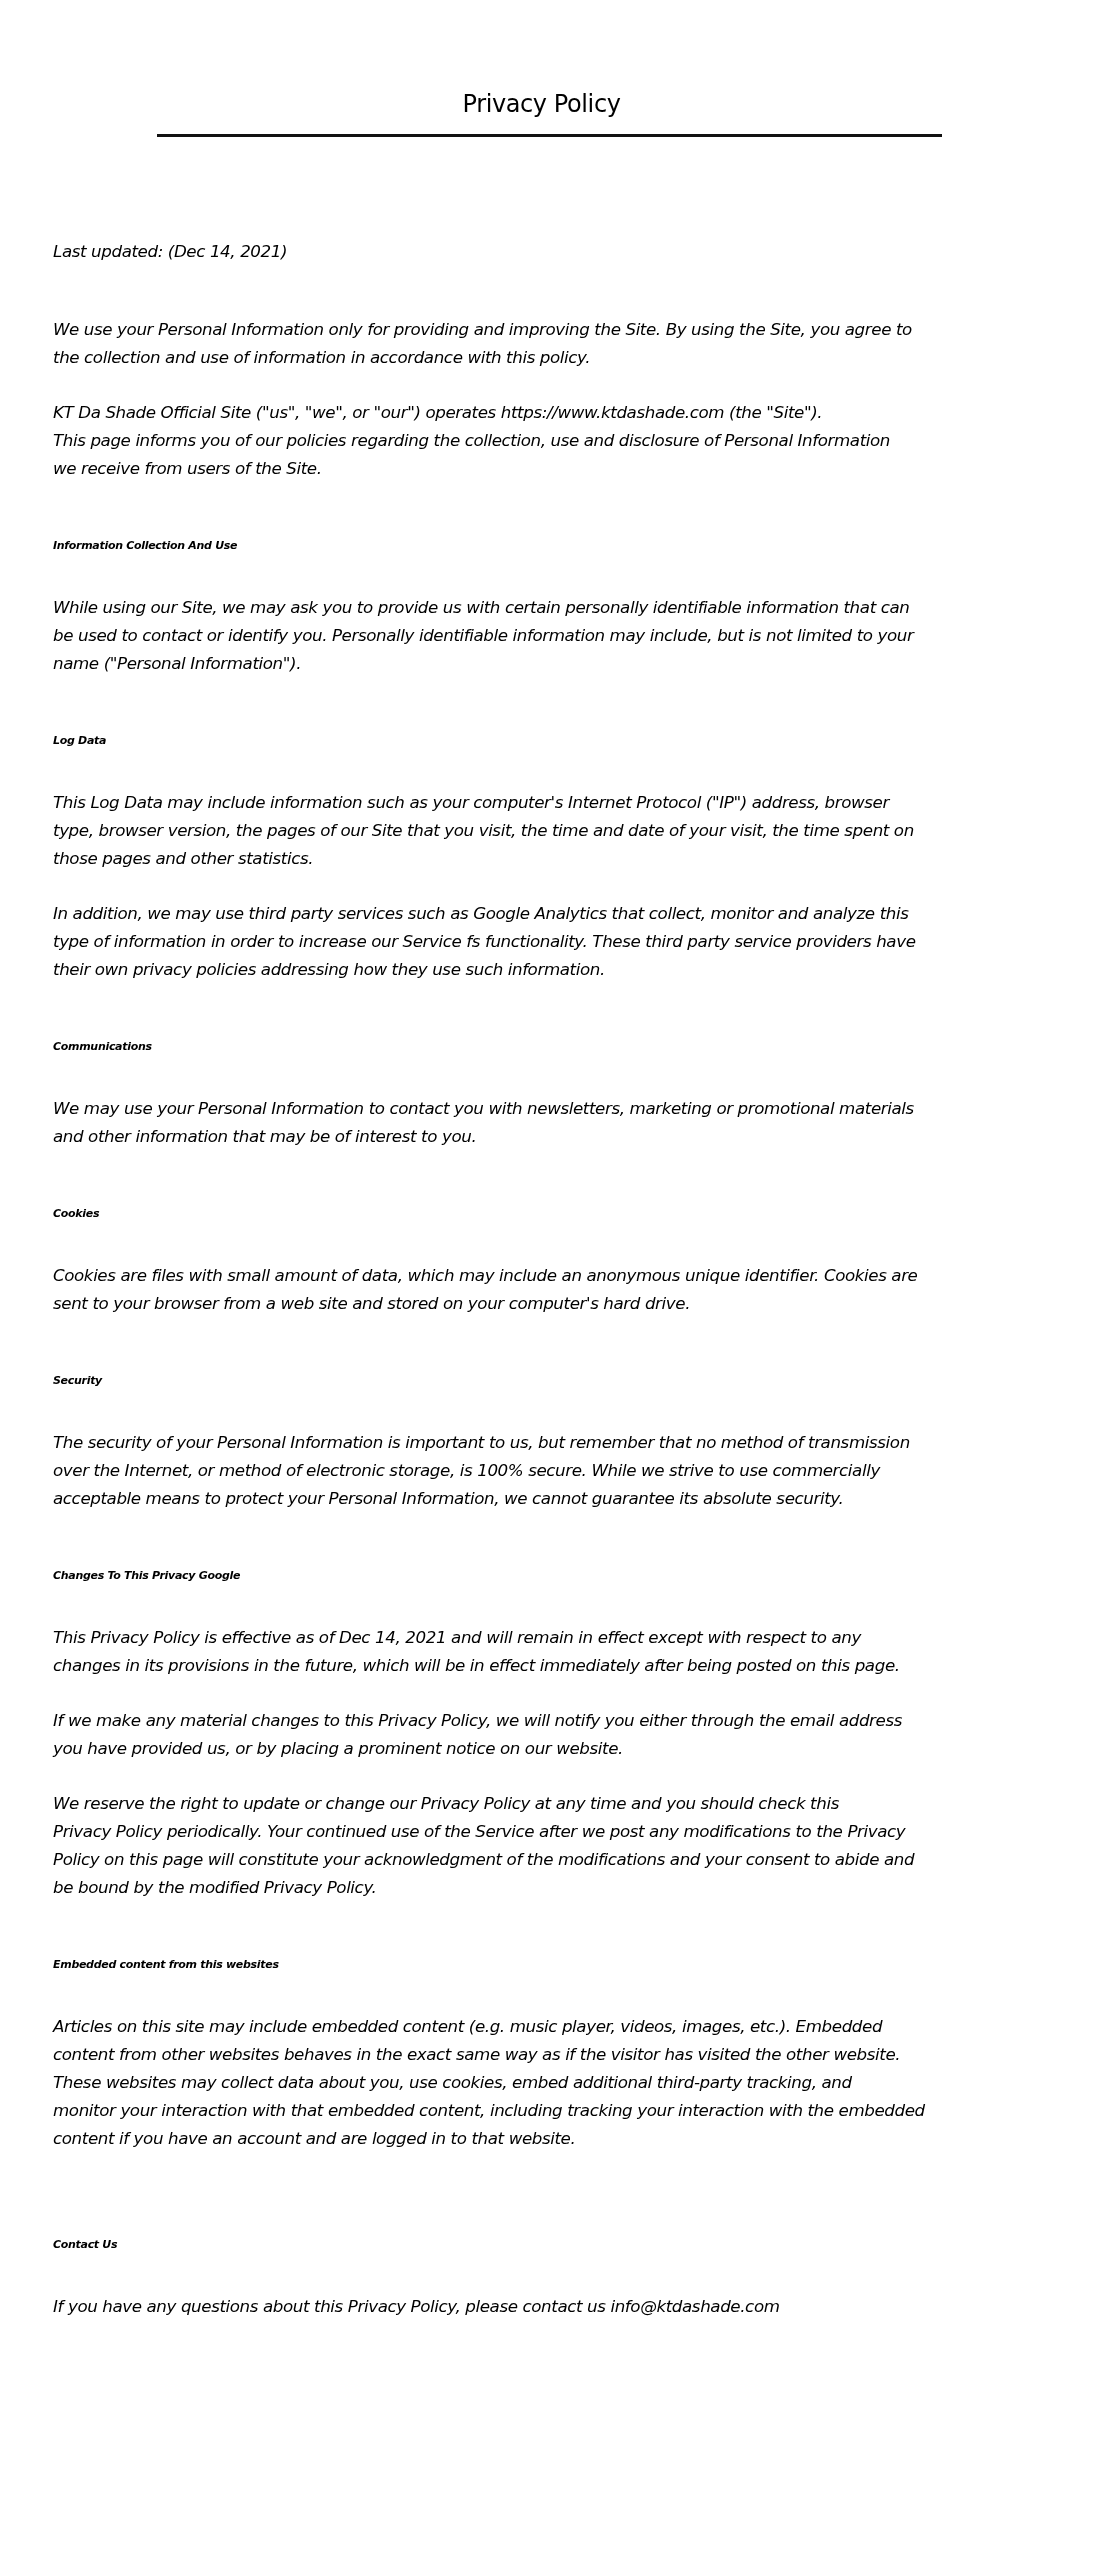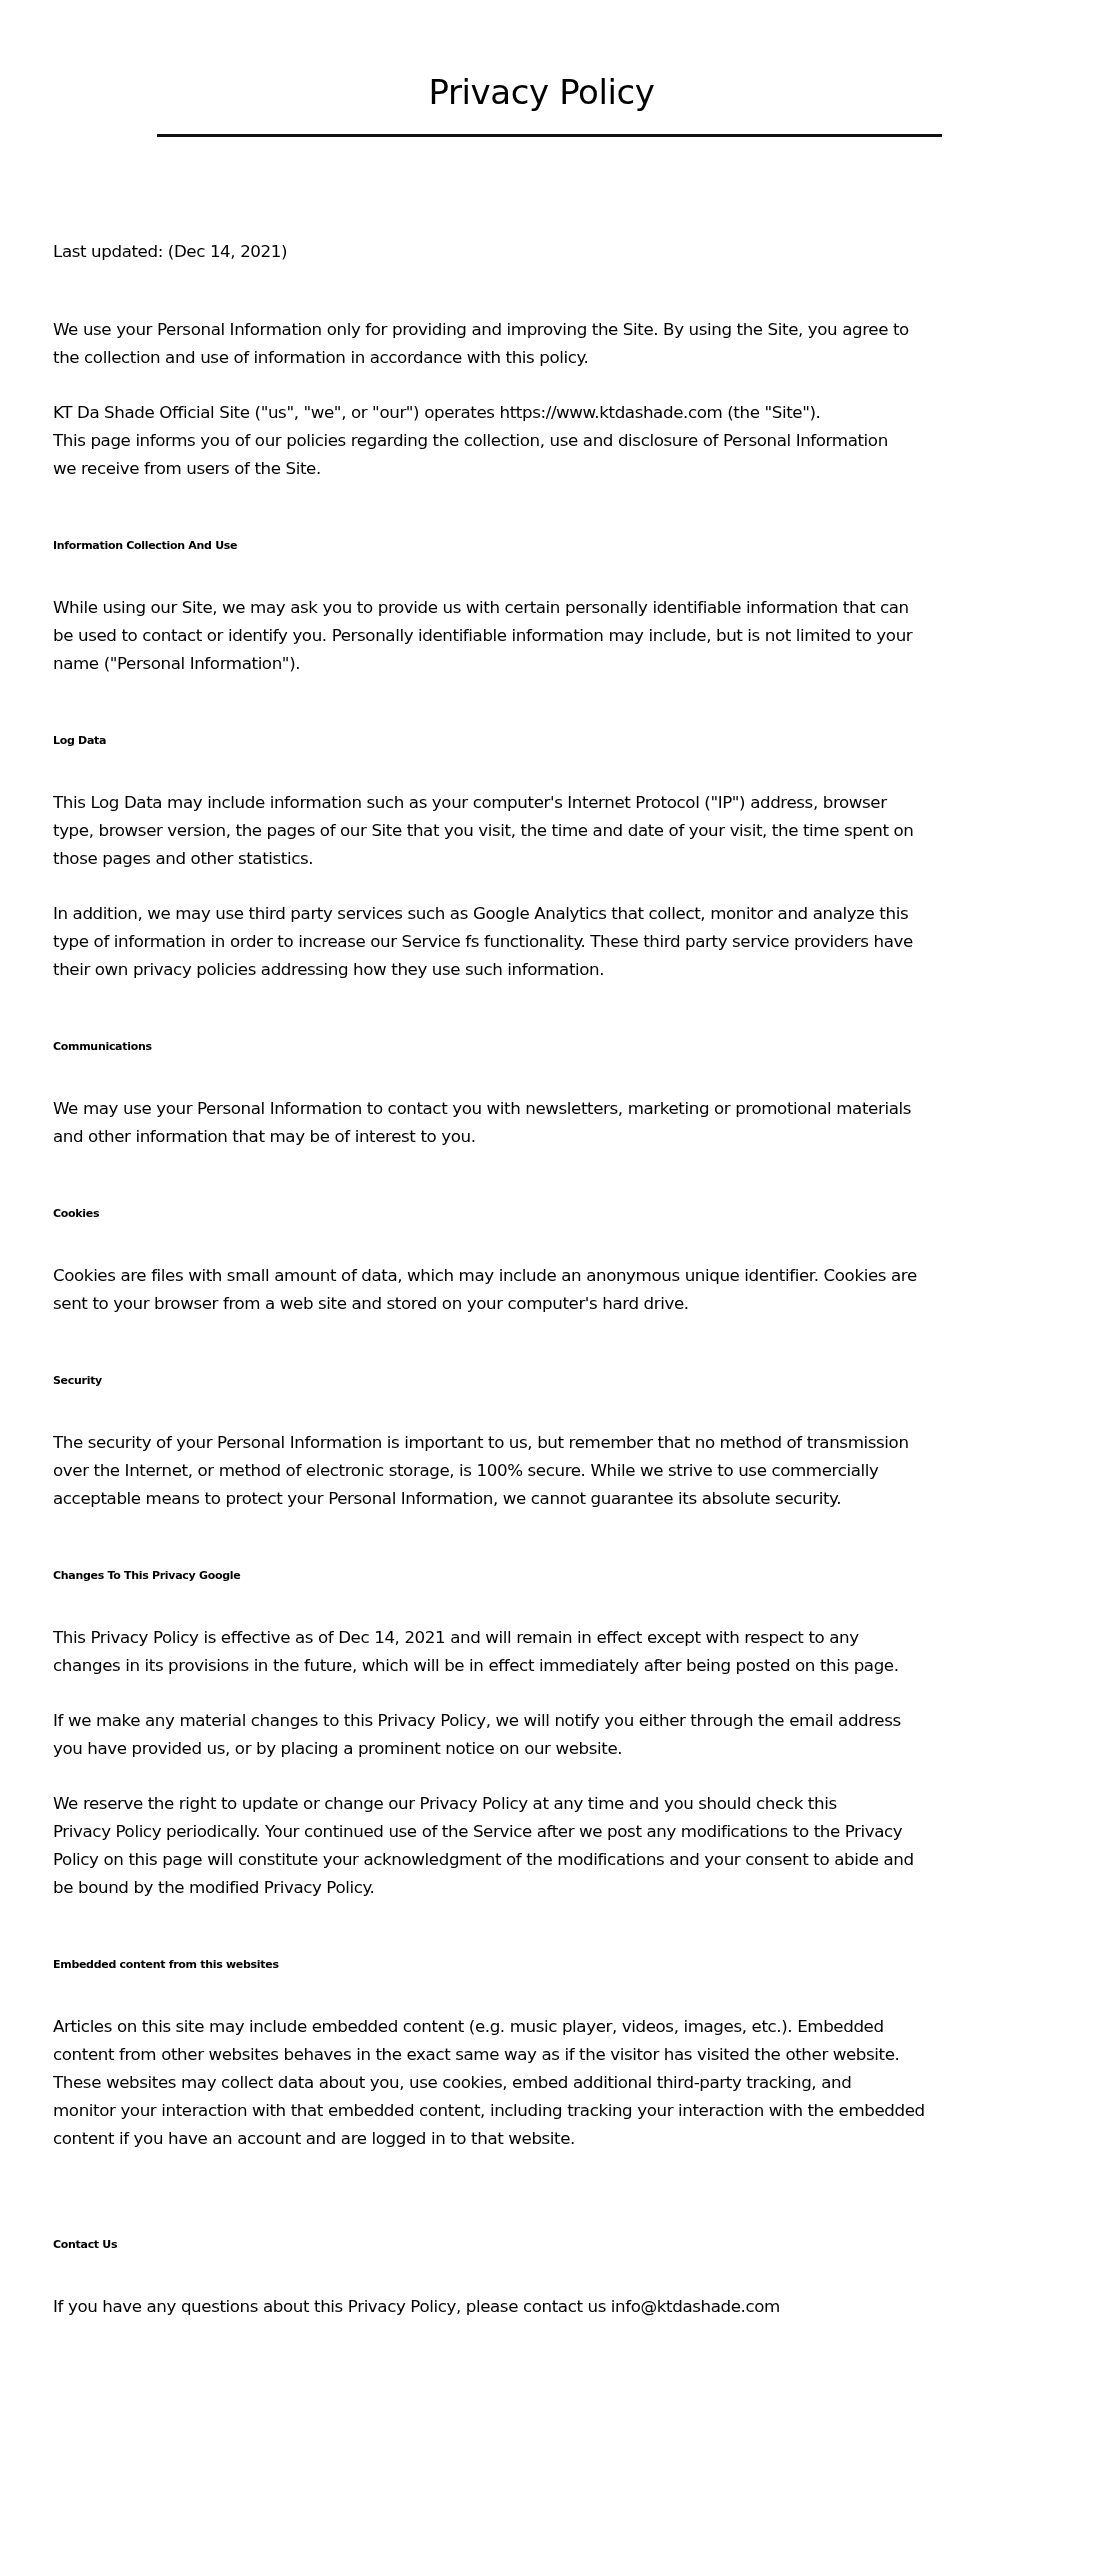--- a/index.html
+++ b/index.html
@@ -1,24 +1,24 @@
 <!DOCTYPE html>
 <html style="font-size:13.7px"><head>
 <meta charset="utf-8">
 <style>
   html, body { margin: 0; padding: 0; background: #ffffff; }
   body { width: 1099px; height: 2576px; overflow: hidden; color: #000000;
          font-family: "DejaVu Sans", sans-serif; }
   .page { position: relative; width: 1099px; height: 2576px; }
-  .title { position: absolute; left: 0; right: 16px; top: 70px; margin: 0;
+  .title { position: absolute; left: 0; right: 16px; top: 70px; margin: 12px;
            text-align: center; font-family: "DejaVu Sans", sans-serif;
-           font-weight: normal; font-size: 34px; line-height: 45px; letter-spacing: -0.4px; }
+           font-weight: normal; font-size: 24px; line-height: 45px; letter-spacing: -0.4px; }
   .rule { position: absolute; left: 157px; width: 785px; top: 134px; height: 2.6px;
           background: #111111; border: 0; margin: 0; }
-  .content { position: absolute; left: 53px; top: 237px; width: 1005px; }
+  .content { position: absolute; left: 53px; top: 237px; width: 1005px; font-style: italic; }
   .line-block { margin: 0; font-size: 16.7px; line-height: 28px; letter-spacing: -0.4px;
                 white-space: pre-line; }
   .heading { margin: 0; font-size: 11px; line-height: 28px; font-weight: bold;
              letter-spacing: -0.3px; }
   .updated { margin-bottom: 50px; }
   .p { margin-bottom: 27px; }
   .section { margin-top: 0; }
   .section .heading { margin-bottom: 33px; }
   .gap-before-heading { height: 23px; }
   .gap-before-contact { height: 52px; }

